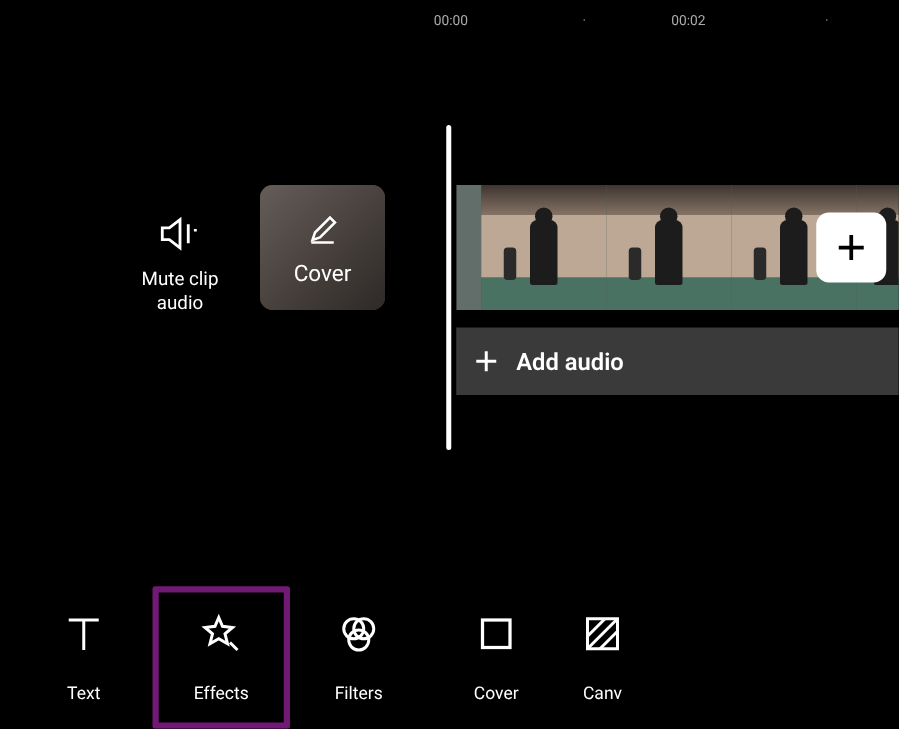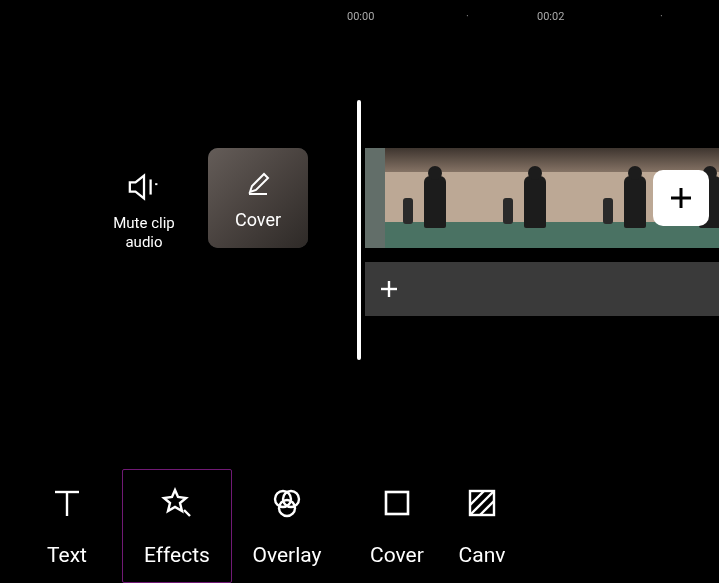--- a/index.html
+++ b/index.html
@@ -113,23 +113,23 @@
       padding: 0 12px;
     }
     .tool {
       width: 110px;
       height: 100%;
       display: flex; flex-direction: column;
       align-items: center; justify-content: center;
       gap: 10px;
       flex: 0 0 auto;
     }
-    .tool .label { font-size: 21px; margin-top: 13px; }
+    .tool .label { font-size: 14px; margin-top: 13px; }
     .tool.effects {
-      border: 1px solid #701a75;
+      border: 5px solid #701a75;
       border-radius: 2px;
     }
     .tool.canvas { width: 60px; }
 
     .icon-wrap { width: 34px; height: 34px; display:flex; align-items:center; justify-content:center; }
     svg { display: block; }
   </style>
 </head>
 <body>
 
@@ -210,20 +210,21 @@
   </span>
 </div>
 
 <div class="add-audio-bar">
   <span>
     <svg width="20" height="20" viewBox="0 0 20 20" stroke="#fff" stroke-width="2.4">
       <line x1="10" y1="2" x2="10" y2="18"></line>
       <line x1="2" y1="10" x2="18" y2="10"></line>
     </svg>
   </span>
+  <span>Add audio</span>
 </div>
 
 <div class="toolbar">
 
   <div class="tool">
     <span class="icon-wrap">
       <svg width="34" height="34" viewBox="0 0 34 34" fill="none" stroke="#fff" stroke-width="2.4">
         <line x1="5" y1="6" x2="29" y2="6"></line>
         <line x1="17" y1="6" x2="17" y2="30"></line>
       </svg>
@@ -244,21 +245,21 @@
   </div>
 
   <div class="tool">
     <span class="icon-wrap">
       <svg width="34" height="34" viewBox="0 0 34 34" fill="none" stroke="#fff" stroke-width="2.4">
         <circle cx="13" cy="13" r="8"></circle>
         <circle cx="21" cy="13" r="8"></circle>
         <circle cx="17" cy="22" r="8"></circle>
       </svg>
     </span>
-    <span class="label">Overlay</span>
+    <span class="label">Filters</span>
   </div>
 
   <div class="tool">
     <span class="icon-wrap">
       <svg width="34" height="34" viewBox="0 0 34 34" fill="none" stroke="#fff" stroke-width="2.6">
         <rect x="6" y="6" width="22" height="22"></rect>
       </svg>
     </span>
     <span class="label">Cover</span>
   </div>

